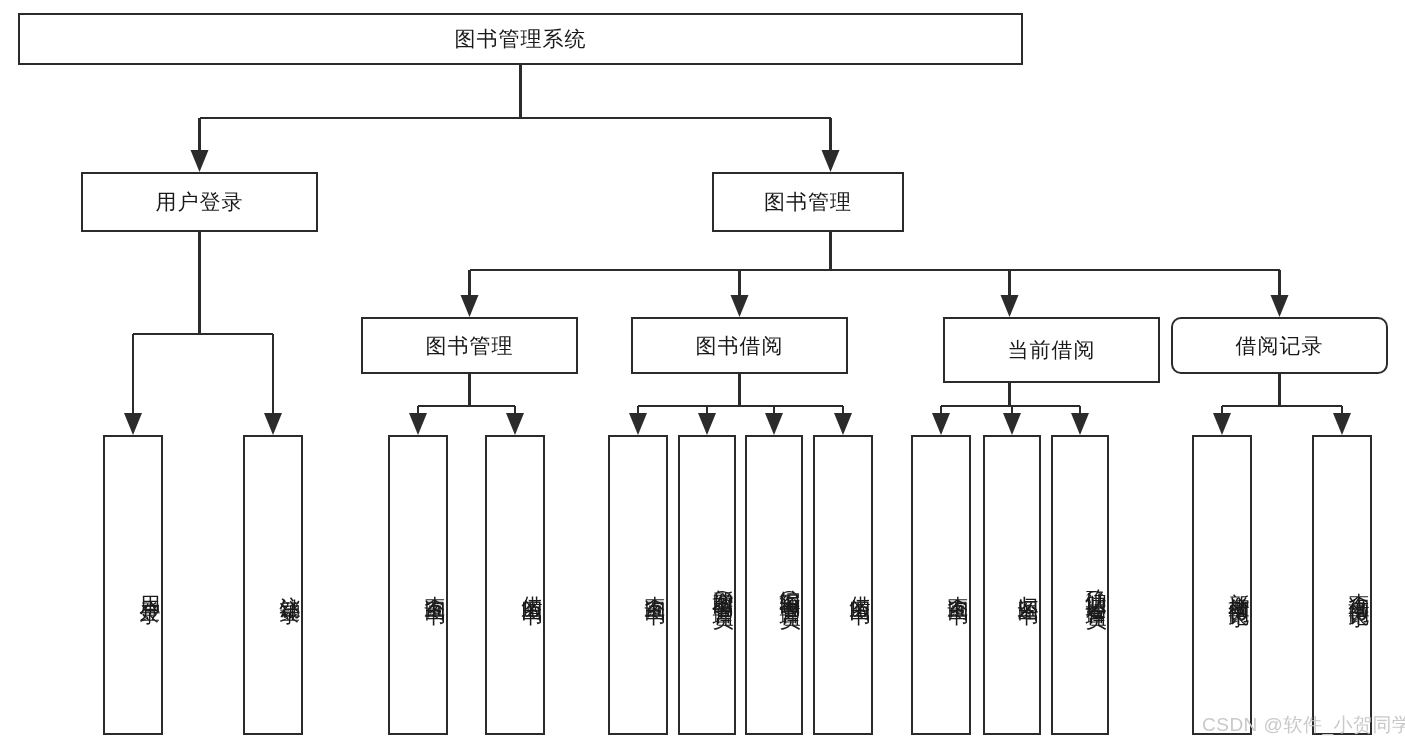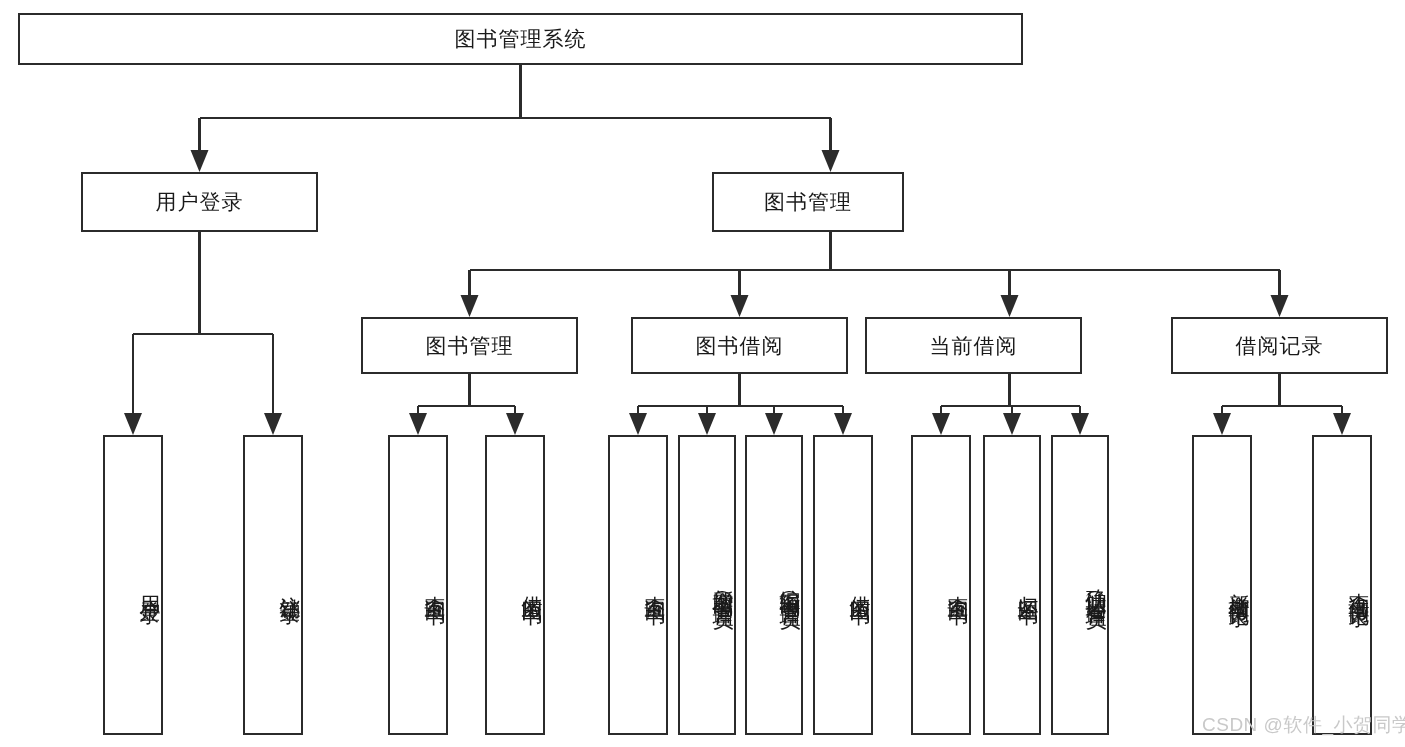--- a/index.html
+++ b/index.html
@@ -129,24 +129,24 @@
       </div>
       <div class="node h" style="left: 712px; top: 172px; width: 192px; height: 60px; border-color: rgb(43, 43, 43); background: rgb(255, 255, 255); color: rgb(26, 26, 26);">
         <span class="lbl">图书管理</span>
       </div>
       <div class="node h" style="left: 361px; top: 317px; width: 217px; height: 57px; border-color: rgb(43, 43, 43); background: rgb(255, 255, 255); color: rgb(26, 26, 26);">
         <span class="lbl">图书管理</span>
       </div>
       <div class="node h" style="left: 631px; top: 317px; width: 217px; height: 57px; border-color: rgb(43, 43, 43); background: rgb(255, 255, 255); color: rgb(26, 26, 26); align-items: center;">
         <span class="lbl">图书借阅</span>
       </div>
-      <div class="node h" style="left: 865px; top: 317px; width: 217px; height: 57px; border-color: rgb(43, 43, 43); background: rgb(255, 255, 255); color: rgb(26, 26, 26);">
+      <div class="node h" style="left: 943px; top: 317px; width: 217px; height: 66px; border-color: rgb(43, 43, 43); background: rgb(255, 255, 255); color: rgb(26, 26, 26);">
         <span class="lbl">当前借阅</span>
       </div>
-      <div class="node h" style="left: 1171px; top: 317px; width: 217px; height: 57px; border-color: rgb(43, 43, 43); background: rgb(255, 255, 255); color: rgb(26, 26, 26);">
+      <div class="node h" style="left: 1171px; top: 317px; width: 217px; height: 57px; border-color: rgb(43, 43, 43); background: rgb(255, 255, 255); color: rgb(26, 26, 26); border-radius: 10px;">
         <span class="lbl">借阅记录</span>
       </div>
       <div class="node v" style="left: 103px; top: 435px; width: 60px; height: 300px; border-color: rgb(43, 43, 43); background: rgb(255, 255, 255); color: rgb(26, 26, 26);">
         <span class="lbl">用户登录</span>
       </div>
       <div class="node v" style="left: 243px; top: 435px; width: 60px; height: 300px; border-color: rgb(43, 43, 43); background: rgb(255, 255, 255); color: rgb(26, 26, 26);">
         <span class="lbl">注销登录</span>
       </div>
       <div class="node v" style="left: 388px; top: 435px; width: 60px; height: 300px; border-color: rgb(43, 43, 43); background: rgb(255, 255, 255); color: rgb(26, 26, 26);">
         <span class="lbl">查询图书</span>

